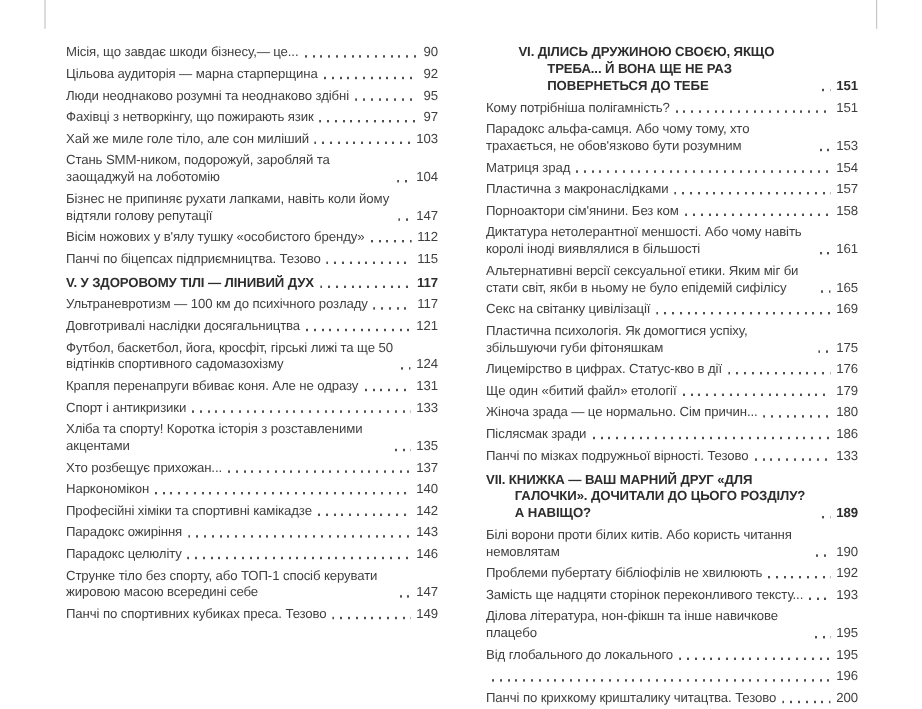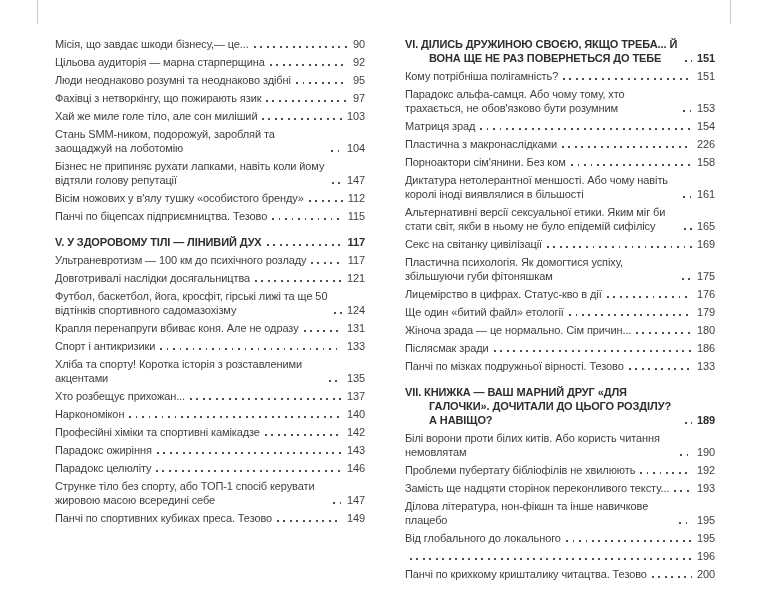--- a/index.html
+++ b/index.html
@@ -60,24 +60,25 @@
     background-repeat: repeat-x;
     background-position: left bottom;
   }
   .entry .page-num {
     flex: 0 0 auto;
     white-space: nowrap;
   }
   .entry.heading {
     font-weight: 700;
     color: var(--heading, #2d2d2d);
-    margin-top: 12px;
+    margin-top: 6px;
   }
   .entry.heading:first-child {
     margin-top: 0;
+    margin-left: 27px;
   }
   .entry.heading .title {
     padding-left: 24px;
     text-indent: -24px;
   }
 </style>
 </head>
 <body>
 
 <div class="page">
@@ -218,21 +219,21 @@
     <span class="page-num">153</span>
   </div>
         <div class="entry item">
     <span class="title">Матриця зрад</span>
     <span class="leader"></span>
     <span class="page-num">154</span>
   </div>
         <div class="entry item">
     <span class="title">Пластична з макронаслідками</span>
     <span class="leader"></span>
-    <span class="page-num">226</span>
+    <span class="page-num">157</span>
   </div>
         <div class="entry item">
     <span class="title">Порноактори сім'янини. Без ком</span>
     <span class="leader"></span>
     <span class="page-num">158</span>
   </div>
         <div class="entry item">
     <span class="title">Диктатура нетолерантної меншості. Або чому навіть королі іноді виявлялися в більшості</span>
     <span class="leader"></span>
     <span class="page-num">161</span>

